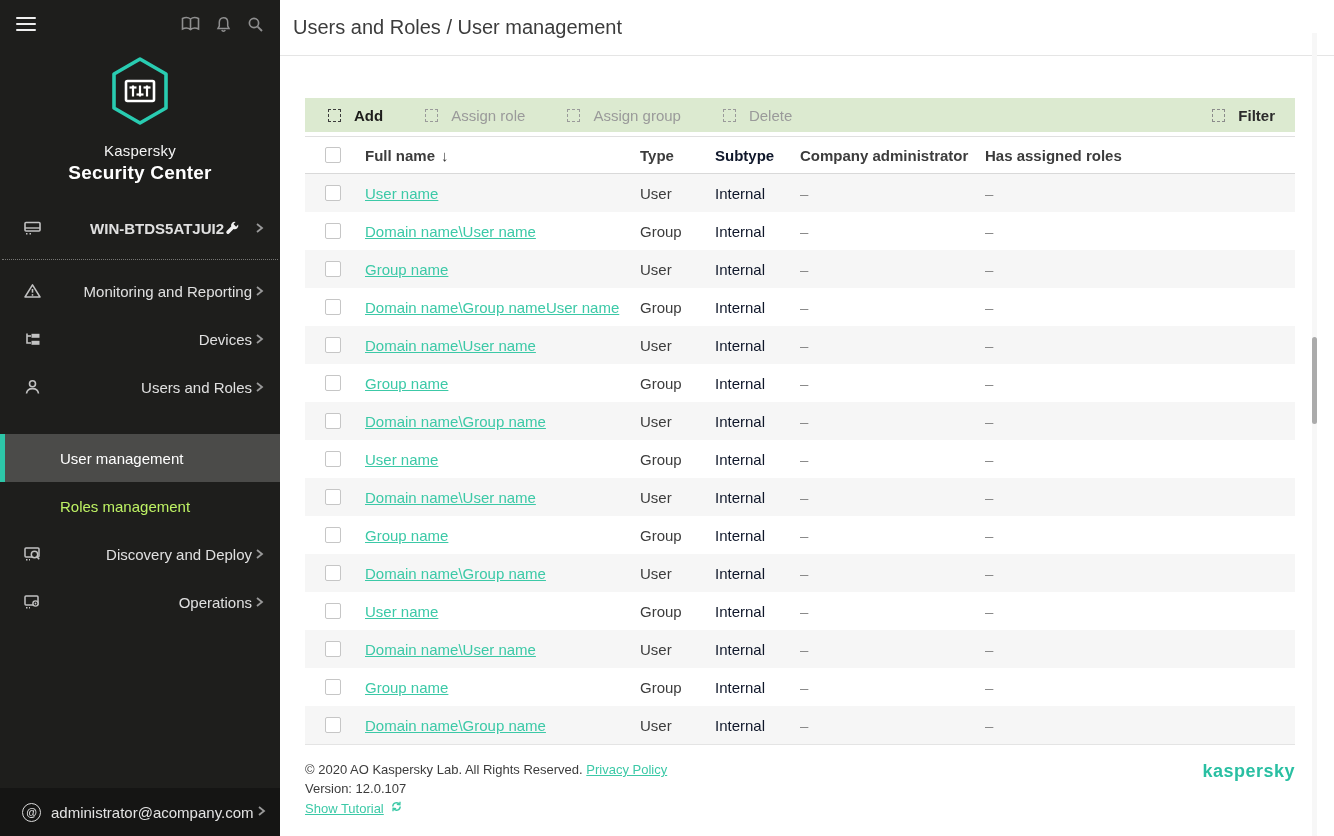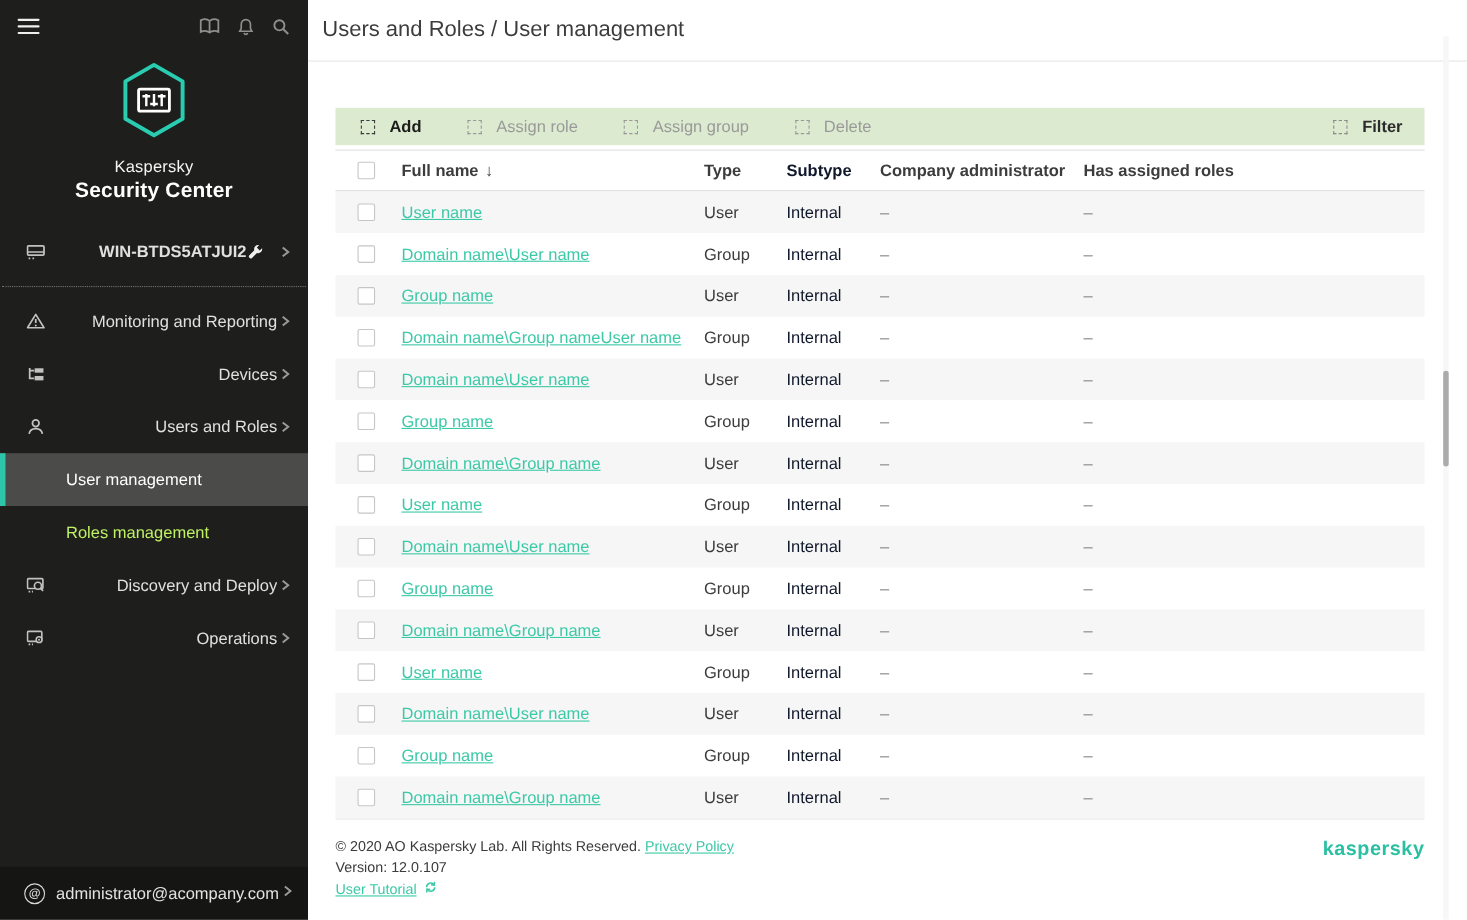--- a/index.html
+++ b/index.html
@@ -39,21 +39,21 @@
   .nav-item .wrench { margin-right:12px; display:flex; }
   .nav-item .chev { display:flex; }
   .nav-item.server .nlabel { font-weight:bold; }
   .divider { border-top:1px dotted #767674; margin:7px 2px; }
 
   .sub-item {
     height:48px; display:flex; align-items:center;
     padding-left:60px; font-size:15px; color:#bef264; cursor:pointer;
   }
   .sub-item.active {
-    background:#4b4b49; border-left:5px solid #2dc6a8; padding-left:55px; color:#ffffff;
+    background:#4b4b49; border-left:5px solid #2dc6a8; padding-left:55px; color:#ffffff;margin-top:23px;
   }
 
   .user-bar {
     position:absolute; bottom:0; left:0; width:280px; height:48px;
     background:#151514; display:flex; align-items:center;
     padding:0 14px 0 22px; font-size:15px; color:#e3e3e3; cursor:pointer;
   }
   .at-icon {
     width:19px; height:19px; border:1.5px solid #d9d9d9; border-radius:50%;
     display:flex; align-items:center; justify-content:center;
@@ -483,21 +483,21 @@
         </div>
     </div>
 
     <div class="page-footer">
       <div>
         <span>© 2020 AO Kaspersky Lab. All Rights Reserved.</span>
         <span class="foot-link">Privacy Policy</span>
       </div>
       <div>Version: 12.0.107</div>
       <div class="tutorial-line">
-        <span class="foot-link">User Tutorial</span>
+        <span class="foot-link">Show Tutorial</span>
         <span>
           <svg width="13" height="13" viewBox="0 0 14 14">
               <path d="M3,7 a4,4 0 0 1 7.4,-2.1" fill="none" stroke="#3cc9a7" stroke-width="1.5"></path>
               <polyline points="10.8,1.8 10.6,5.1 7.4,4.6" fill="none" stroke="#3cc9a7" stroke-width="1.5"></polyline>
               <path d="M11,7 a4,4 0 0 1 -7.4,2.1" fill="none" stroke="#3cc9a7" stroke-width="1.5"></path>
               <polyline points="3.2,12.2 3.4,8.9 6.6,9.4" fill="none" stroke="#3cc9a7" stroke-width="1.5"></polyline>
             </svg>
         </span>
       </div>
       <div class="brand-footer">kaspersky</div>

